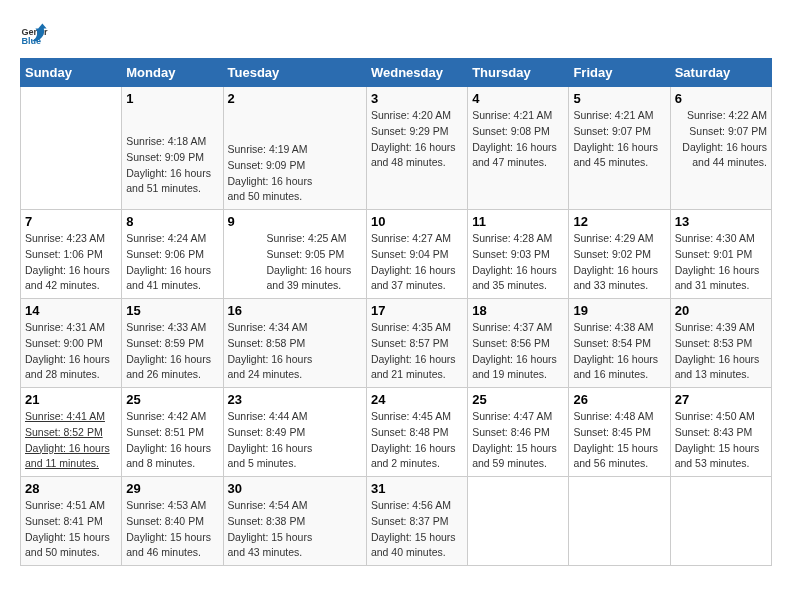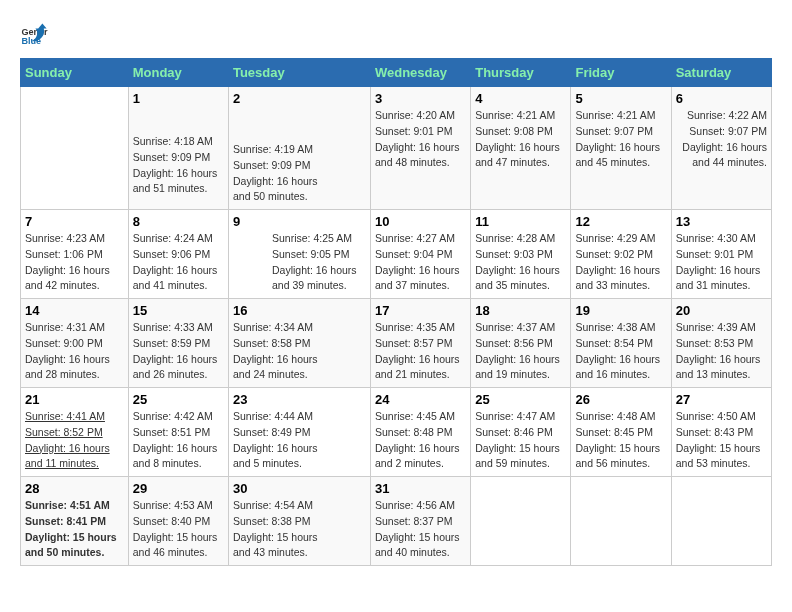--- a/index.html
+++ b/index.html
@@ -37,21 +37,21 @@
       font-size: 16px;
       color: #555;
     }
     table {
       width: 100%;
       border-collapse: collapse;
       font-size: 11px;
     }
     thead tr th {
       background-color: #2b6cb0;
-      color: #86efac;
+      color: #ffffff;
       padding: 6px 4px;
       text-align: left;
       font-size: 13px;
       font-weight: bold;
       border: 1px solid #2b6cb0;
     }
     tbody tr td {
       border: 1px solid #ccc;
       padding: 4px;
       vertical-align: top;
@@ -119,21 +119,21 @@
         <td>
           <span class="day-number">2</span>
           <div class="day-info" style="white-space: pre-line; margin-top: 36px;">Sunrise: 4:19 AM
 Sunset: 9:09 PM
 Daylight: 16 hours
 and 50 minutes.</div>
         </td>
         <td>
           <span class="day-number">3</span>
           <div class="day-info" style="white-space: pre-line;">Sunrise: 4:20 AM
-Sunset: 9:01 PM
+Sunset: 9:29 PM
 Daylight: 16 hours
 and 48 minutes.</div>
         </td>
         <td>
           <span class="day-number">4</span>
           <div class="day-info" style="white-space: pre-line;">Sunrise: 4:21 AM
 Sunset: 9:08 PM
 Daylight: 16 hours
 and 47 minutes.</div>
         </td>
@@ -301,21 +301,21 @@
           <span class="day-number">27</span>
           <div class="day-info" style="white-space: pre-line;">Sunrise: 4:50 AM
 Sunset: 8:43 PM
 Daylight: 15 hours
 and 53 minutes.</div>
         </td>
       </tr>
       <tr>
         <td>
           <span class="day-number">28</span>
-          <div class="day-info" style="white-space: pre-line; font-weight: bold;">Sunrise: 4:51 AM
+          <div class="day-info" style="white-space: pre-line;">Sunrise: 4:51 AM
 Sunset: 8:41 PM
 Daylight: 15 hours
 and 50 minutes.</div>
         </td>
         <td>
           <span class="day-number">29</span>
           <div class="day-info" style="white-space: pre-line;">Sunrise: 4:53 AM
 Sunset: 8:40 PM
 Daylight: 15 hours
 and 46 minutes.</div>

